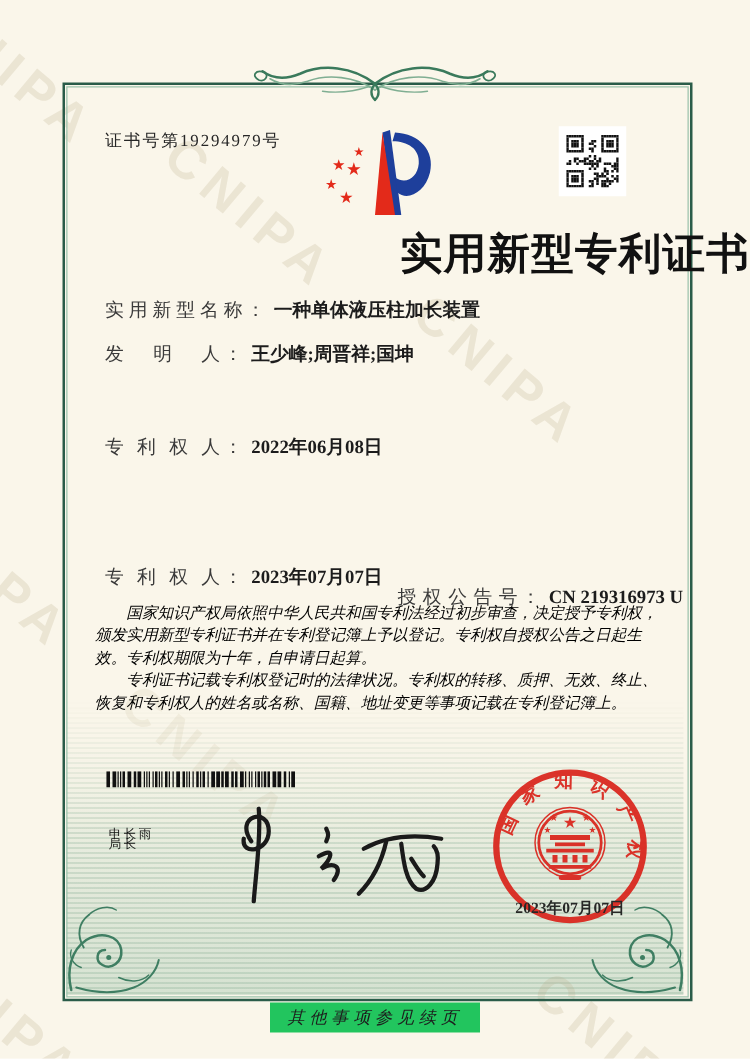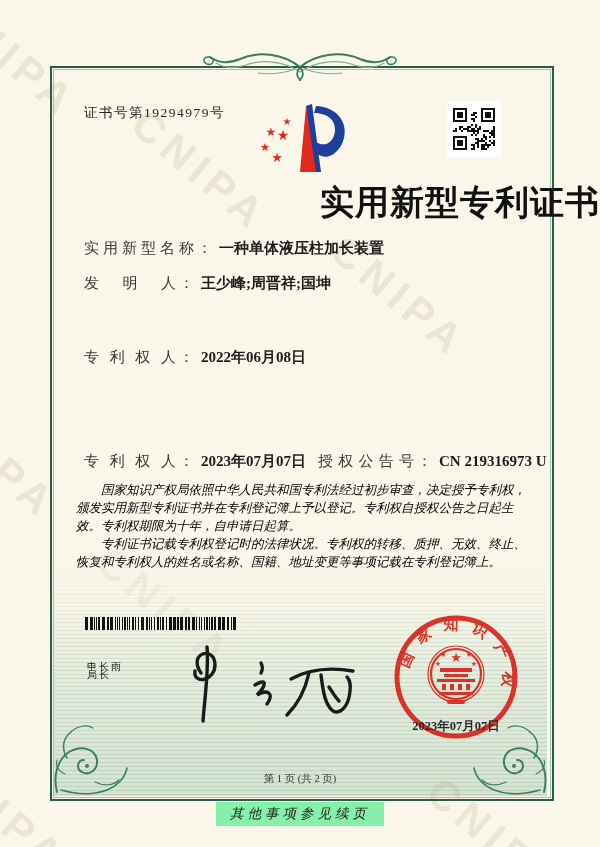--- a/index.html
+++ b/index.html
@@ -30,32 +30,32 @@
   .logo{position:absolute; z-index:4; left:256px; top:98px;}
   .qr-wrap{position:absolute; z-index:4; left:447px; top:101px; width:54px; height:56px; background:#fff;}
   .qr-wrap svg{position:absolute; left:6px; top:7px;}
   .title{position:absolute; z-index:4; left:0; right:0; top:180px; text-align:right;
     font-size:34px; font-weight:700; letter-spacing:1px; color:#111;margin-left:20px;}
   .field-row{position:absolute; z-index:4; left:84px; height:20px; font-size:15px; white-space:nowrap;}
   .flabel{display:inline-block; width:92px; text-align:justify; text-align-last:justify; color:#3a3a3a; vertical-align:top;}
   .flabel.wide{width:110px;}
   .fcolon{color:#3a3a3a; margin:0 7px 0 3px;}
   .fvalue{font-weight:700; color:#1c1c1c;}
-  .pair2{position:absolute; left:234px; top:0;}
+  .pair2{position:absolute; left:234px; top:16px;}
   .paras{position:absolute; z-index:4; left:76px; top:481px; width:450px;
     font-size:12.5px; line-height:18px; font-style:italic; color:#000000;}
   .paras p{margin:0; text-indent:2em;}
   .barcode{position:absolute; z-index:4; left:85px; top:617px;}
   .sig{position:absolute; z-index:5; left:163px; top:643px;}
   .officer{position:absolute; z-index:4; left:87px; font-size:10px; color:#111;
     font-family:"Liberation Sans", sans-serif; letter-spacing:2px;}
   .seal{position:absolute; z-index:6; left:391px; top:612px; opacity:.93;}
   .page-num{position:absolute; z-index:4; left:0; right:0; top:772px; text-align:center; font-size:10.5px; color:#333;}
   .footer-note{position:absolute; z-index:4; left:50%; transform:translateX(-50%); top:802px;
-    background:#86efac; padding:3px 14px; font-size:13.5px; font-style:italic; letter-spacing:4px; color:#1d1d1d; white-space:nowrap;}
+    background:#22c55e; padding:3px 14px; font-size:13.5px; font-style:italic; letter-spacing:4px; color:#1d1d1d; white-space:nowrap;}
   svg{display:block;}
 </style>
 </head>
 <body>
 
 <div class="page">
 
   <div class="band"></div>
 
   <span class="wm" style="left:-38px; top:-14px;">CNIPA</span>
@@ -424,17 +424,16 @@
       <rect x="51" y="72" width="4" height="6"></rect>
         <rect x="59" y="72" width="4" height="6"></rect>
       <rect x="67" y="72" width="4" height="6"></rect>
         <rect x="75" y="72" width="4" height="6"></rect>
       <rect x="48" y="80" width="34" height="3"></rect>
       <rect x="56" y="88" width="18" height="4" rx="2"></rect>
     </g>
     <text x="65" y="118" text-anchor="middle" font-size="12.5" font-weight="bold" fill="#1a1a1a">2023年07月07日</text>
   </svg>
 
-  <div class="page-num">第 1 页 (共 2 页)</div>
 
   <div class="footer-note">其他事项参见续页</div>
 
 </div>
 
 </body></html>

